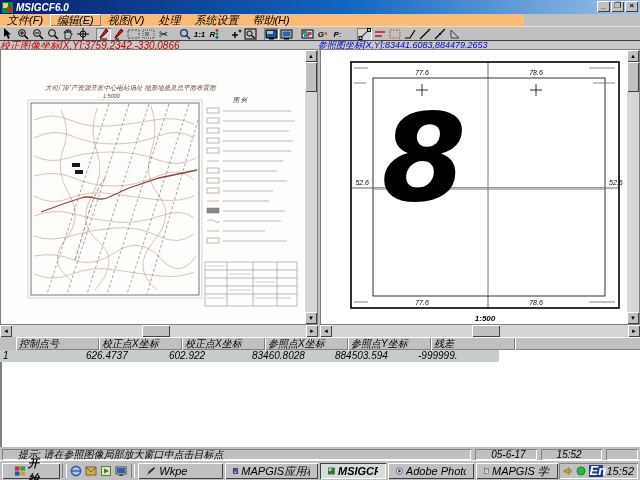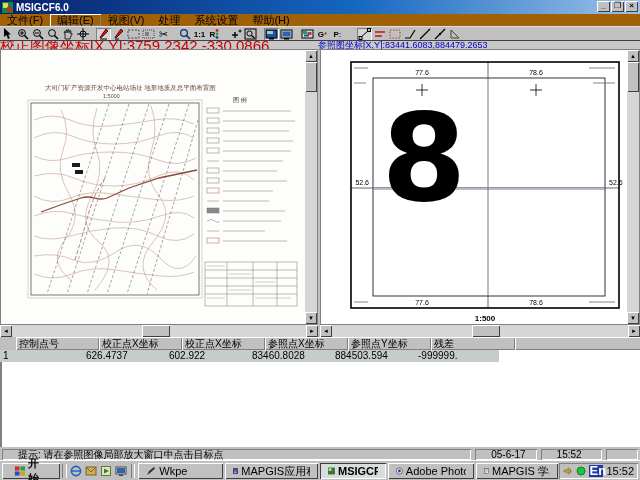--- a/index.html
+++ b/index.html
@@ -1,49 +1,49 @@
 <!DOCTYPE html>
 <html><head>
 <meta charset="utf-8">
 <style>
   html,body{margin:0;padding:0;}
   body{width:640px;height:480px;position:relative;overflow:hidden;
        font-family:"Liberation Sans","DejaVu Sans",sans-serif;
        background:#c0c0c0;font-size:11px;}
-  .abs{position:absolute;}
+  .abs{position:absolute;font-style:italic;}
   .raised-thin{box-shadow:inset 1px 1px 0 #ffffff, inset -1px -1px 0 #404040;}
 
   
   .titlebar{left:0;top:0;width:640px;height:14px;
     background:linear-gradient(90deg,#08216b,#1466c0 55%,#9cc2e8);
     display:flex;align-items:center;color:#fff;font-size:10px;font-weight:bold;}
   .titlebar .appicon{width:11px;height:11px;margin:0 3px 0 2px;}
   .wincontrols{position:absolute;right:2px;top:1px;display:flex;gap:1px;}
   .winbtn{width:13px;height:11px;background:#c0c0c0;font-size:8px;line-height:10px;
     text-align:center;color:#000;font-weight:bold;
     box-shadow:inset 1px 1px 0 #ffffff, inset -1px -1px 0 #404040;}
 
   
-  .menubar{left:0;top:14px;width:640px;height:12px;display:flex;align-items:center;
-    background:#a16207;font-size:11px;color:#000;}
+  .menubar{left:0;top:14px;width:524px;height:12px;display:flex;align-items:center;
+    background:#fdba74;font-size:11px;color:#000;}
   .menuitem{padding:0 7px;height:12px;line-height:12px;}
   .menuitem.hl{box-shadow:inset 1px 1px 0 #ffffff, inset -1px -1px 0 #808080;}
 
   
   .toolbar{left:0;top:26px;width:640px;height:14px;background:#c0c0c0;
     display:flex;align-items:center;border-top:1px solid #dfdfdf;}
   .tbtn{width:15px;height:13px;display:flex;align-items:center;justify-content:center;flex:0 0 auto;}
   .tbtn.pressed{box-shadow:inset 1px 1px 0 #808080, inset -1px -1px 0 #ffffff;background:#d4d4d4;}
   .tsep{width:6px;height:13px;flex:0 0 auto;}
   .tbtn svg{display:block;}
   .ttxt{font-size:8px;font-weight:bold;color:#000;}
 
   
   .labelrow-l{left:0;top:40px;width:318px;height:9px;background:#c8c8c8;border-top:1px solid #404040;
-    font-size:15px;line-height:9px;overflow:hidden;white-space:nowrap;}
+    font-size:10px;line-height:9px;overflow:hidden;white-space:nowrap;}
   .labelrow-r{left:318px;top:40px;width:322px;height:9px;background:#c8c8c8;border-top:1px solid #404040;
     font-size:9px;line-height:9px;overflow:hidden;white-space:nowrap;}
 
   
   .panel-left{left:0;top:49px;width:318px;height:276px;background:#fff;border:1px solid #808080;box-sizing:border-box;}
   .panel-right{left:320px;top:49px;width:320px;height:276px;background:#fff;border:1px solid #808080;box-sizing:border-box;}
   .vscroll{top:0;width:12px;height:274px;background:#d6d6d6;}
   .sbtn{width:12px;height:12px;background:#c0c0c0;text-align:center;font-size:6px;line-height:12px;color:#000;
     box-shadow:inset 1px 1px 0 #ffffff, inset -1px -1px 0 #404040;}
   .sthumb{width:12px;background:#c0c0c0;box-shadow:inset 1px 1px 0 #ffffff, inset -1px -1px 0 #404040;}

